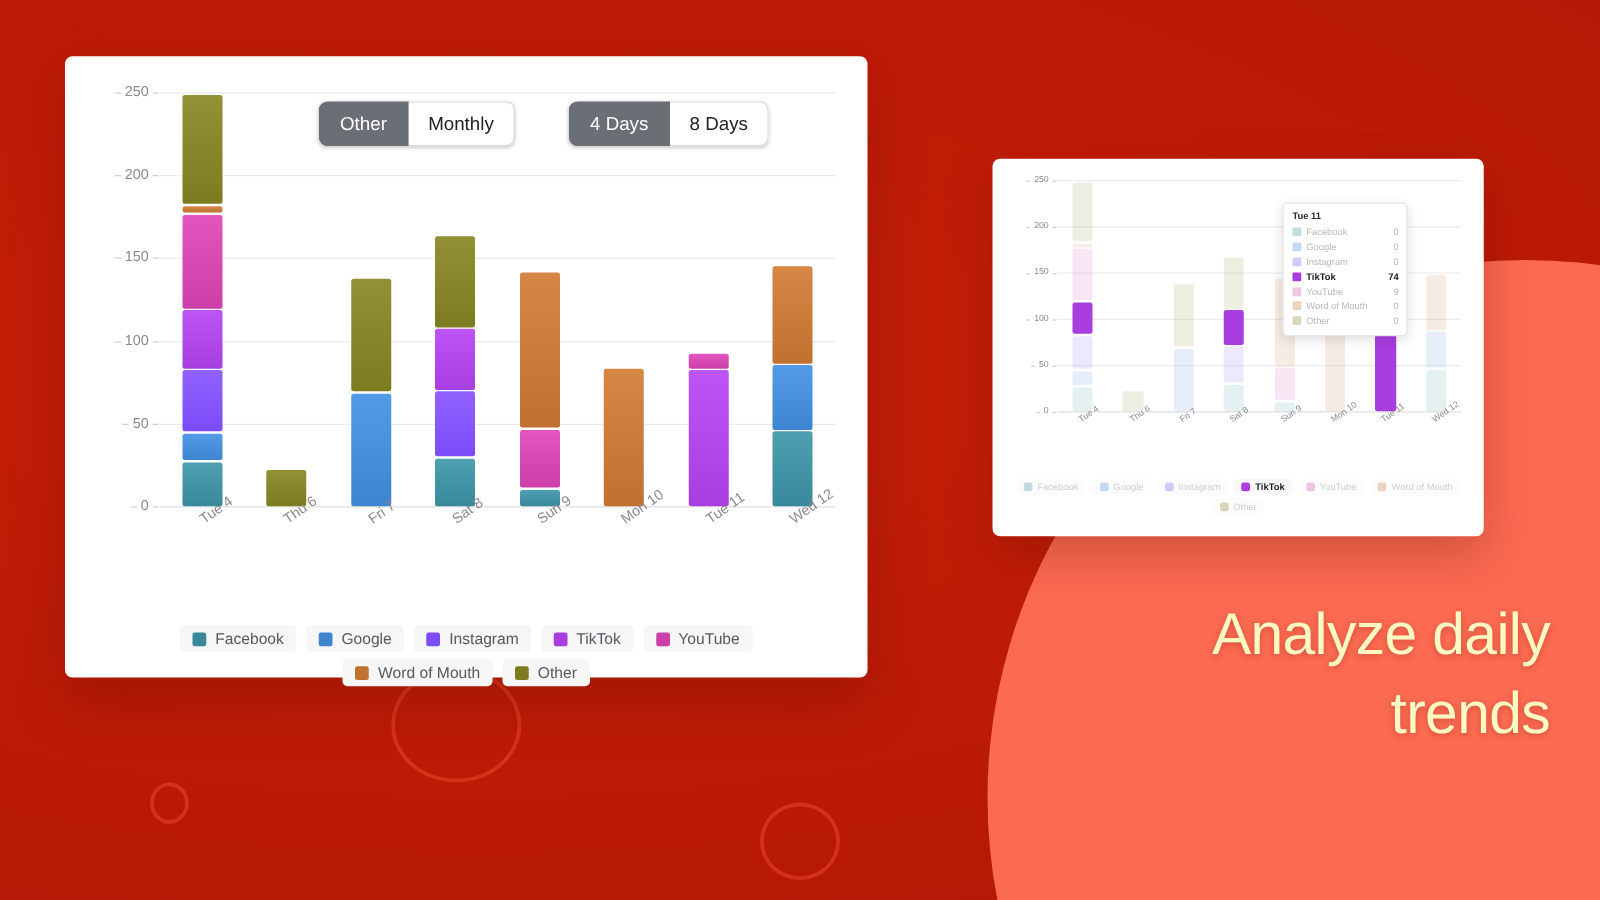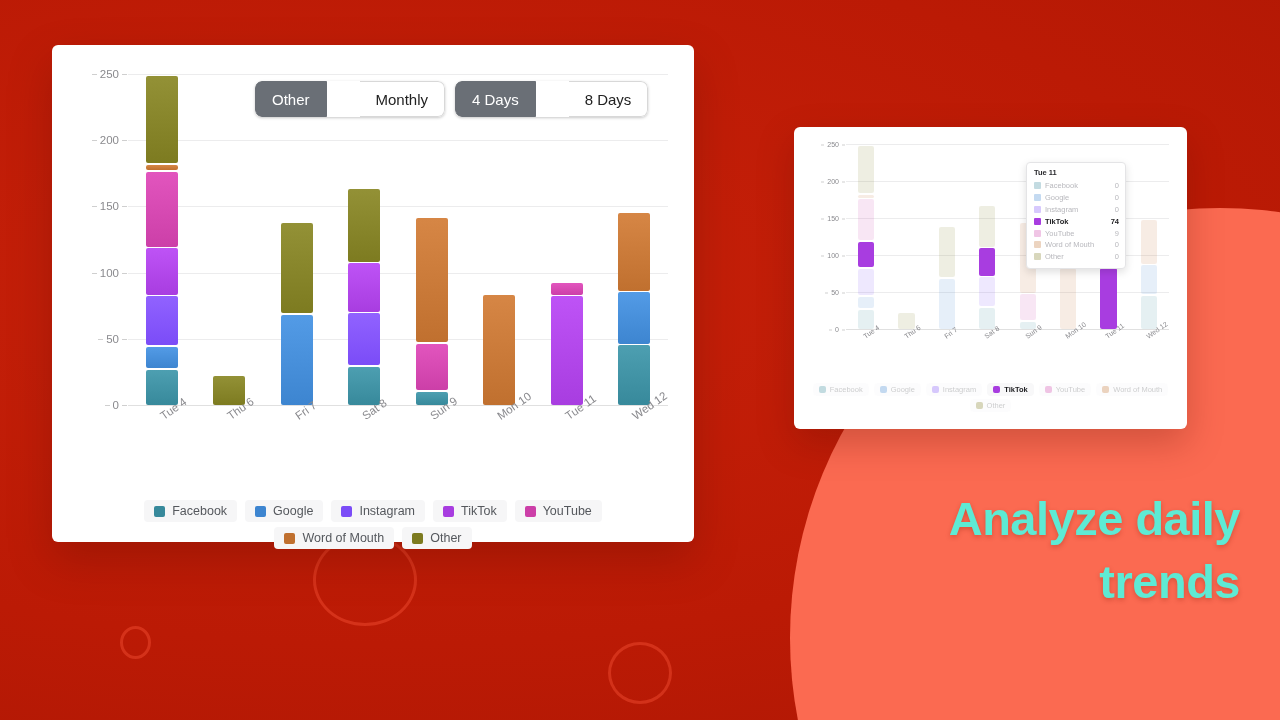--- a/index.html
+++ b/index.html
@@ -28,26 +28,26 @@
     border-radius: 50%;
     border: 3px solid rgba(255,90,60,0.38);
   }
   .ring.r1 { left: 313px; top: 534px; width: 104px; height: 92px; }
   .ring.r2 { left: 120px; top: 626px; width: 31px; height: 33px; }
   .ring.r3 { left: 608px; top: 642px; width: 64px; height: 62px; }
 
   
   #headline {
     position: absolute;
-    left: 840px; top: 488px;
+    left: 840px; top: 476px;
     width: 400px;
     text-align: right;
-    color: #5eead4;
+    color: #fef9c3;
     font-size: 47px;
-    font-weight: bold;
+    font-weight: normal;
     line-height: 1.34;
     letter-spacing: -0.5px;
     text-shadow: 0 2px 5px rgba(130,25,10,0.30);
   }
 
   
   .card {
     position: absolute;
     background: #ffffff;
     border-radius: 6px;
@@ -80,21 +80,21 @@
     line-height: 36px;
     background: #ffffff;
     color: #222;
     border: 1px solid #d8d8d8;
     border-left: none;
     cursor: pointer;
     white-space: nowrap;
     text-align: center;
   }
   .toggle-btn:first-child { border-left: 1px solid #6a6f76; border-radius: 7px 0 0 7px; }
-  .toggle-btn:last-child { border-radius: 0 7px 7px 0; margin-left: 33px; }
+  .toggle-btn:last-child { border-radius: 0 7px 7px 0; }
   .toggle-btn.active {
     background: #6a6f76;
     color: #ffffff;
     border-color: #6a6f76;
   }
   #toggle-period { left: 203px; top: 36px; }
   #toggle-range  { left: 403px; top: 36px; }
 
   
   .chart-area { position: absolute; }

